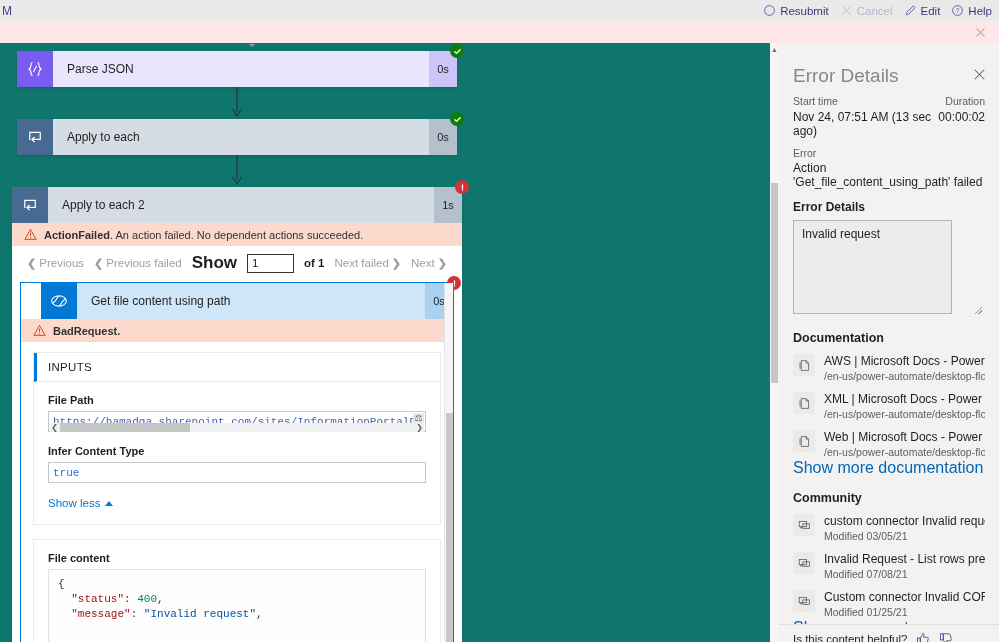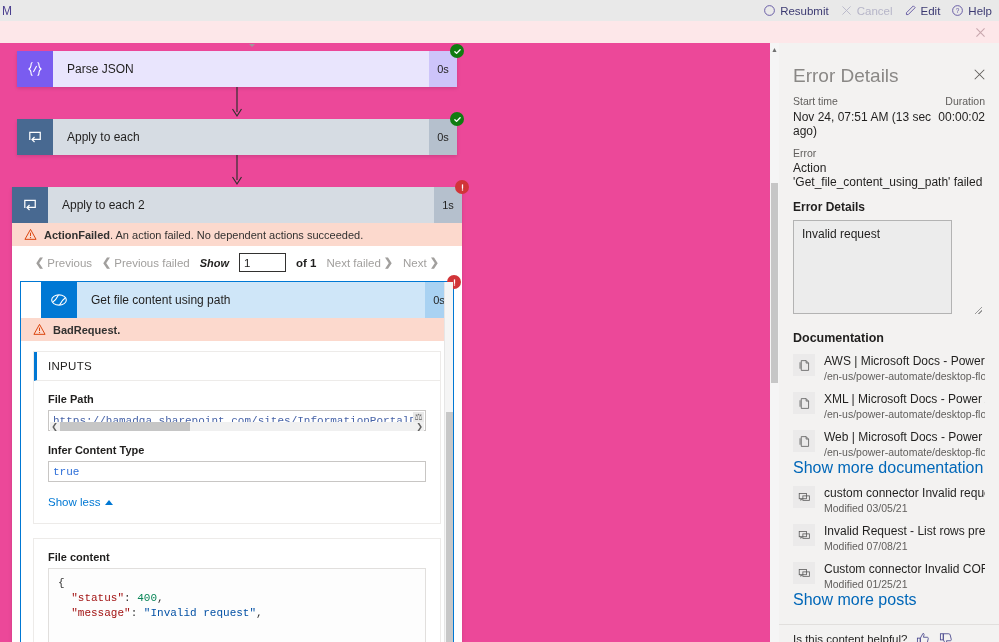--- a/index.html
+++ b/index.html
@@ -45,21 +45,21 @@
     position: absolute; right: 12px; top: 4px;
     width: 14px; height: 14px; cursor: pointer;
     display: flex; align-items: center; justify-content: center;
     color: #c8a6ad;
   }
   .pinkbar-close svg { width: 9px; height: 9px; display: block; }
 
   
   .canvas {
     position: absolute; top: 43px; left: 0; width: 770px; height: 599px;
-    background: #ec4899; overflow: hidden;
+    background: #0f766e; overflow: hidden;
   }
   .flowcol { position: absolute; left: 17px; top: 0; width: 440px; }
 
   .tiny-caret {
     position: absolute; left: 232px; top: 1px;
     width: 0; height: 0;
     border-left: 3px solid transparent; border-right: 3px solid transparent;
     border-top: 3px solid #9b9b9b;
   }
 
@@ -130,21 +130,21 @@
   .errstrip .warn-ico svg { width: 13px; height: 13px; display: block; }
   .errstrip b { font-weight: 700; }
 
   .pager {
     display: flex; align-items: center; justify-content: center;
     gap: 10px; padding: 7px 0 9px 0; background: #fff;
     font-size: 11.5px; color: #a19f9d;
   }
   .pager .pitem { display: flex; align-items: center; gap: 3px; cursor: pointer; white-space: nowrap; }
   .pager .chev { font-size: 11px; font-weight: 700; }
-  .pager .show-lbl { color: #201f1e; font-weight: 600; font-size: 11px; font-style: italic; }
+  .pager .show-lbl { color: #201f1e; font-weight: 600; font-size: 17px; }
   .pager input.pageno {
     width: 47px; height: 19px; border: 1px solid #323130;
     font-family: "Liberation Sans", sans-serif; font-size: 11.5px;
     padding: 0 4px; color: #201f1e; background: #fff; outline: none;
   }
   .pager .ofn { color: #201f1e; font-weight: 600; font-size: 11.5px; }
 
   
   .nested {
     position: relative;
@@ -631,20 +631,21 @@
           </svg>
       </span>
       <span class="link-txt">
         <span class="link-t1">Web | Microsoft Docs - Power Autom</span>
         <span class="link-t2">/en-us/power-automate/desktop-flows/ac1</span>
       </span>
     </div>
 
     <span class="showmore">Show more documentation</span>
 
+    <div class="h-head">Community</div>
 
     <div class="link-item">
       <span class="link-ico">
         <svg width="13" height="13" viewBox="0 0 16 16">
             <rect x="1.5" y="3" width="9" height="6.5" fill="none" stroke="#5c5c5c" stroke-width="1"></rect>
             <path d="M3.5 9.5 L3.5 11.5 L5.5 9.5" fill="none" stroke="#5c5c5c" stroke-width="1"></path>
             <rect x="6" y="6" width="8" height="5.5" fill="none" stroke="#5c5c5c" stroke-width="1"></rect>
           </svg>
       </span>
       <span class="link-txt">

